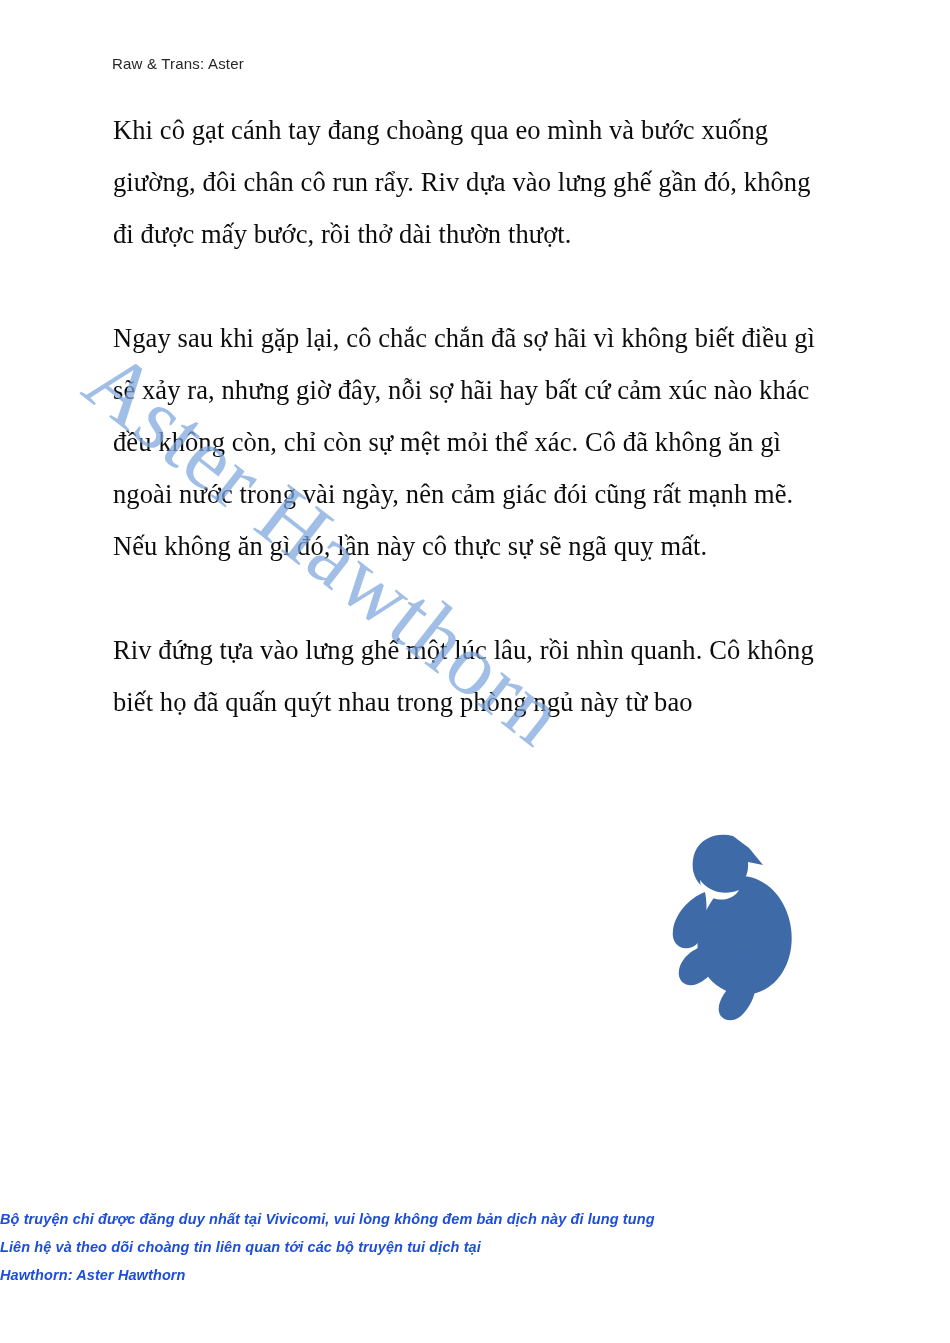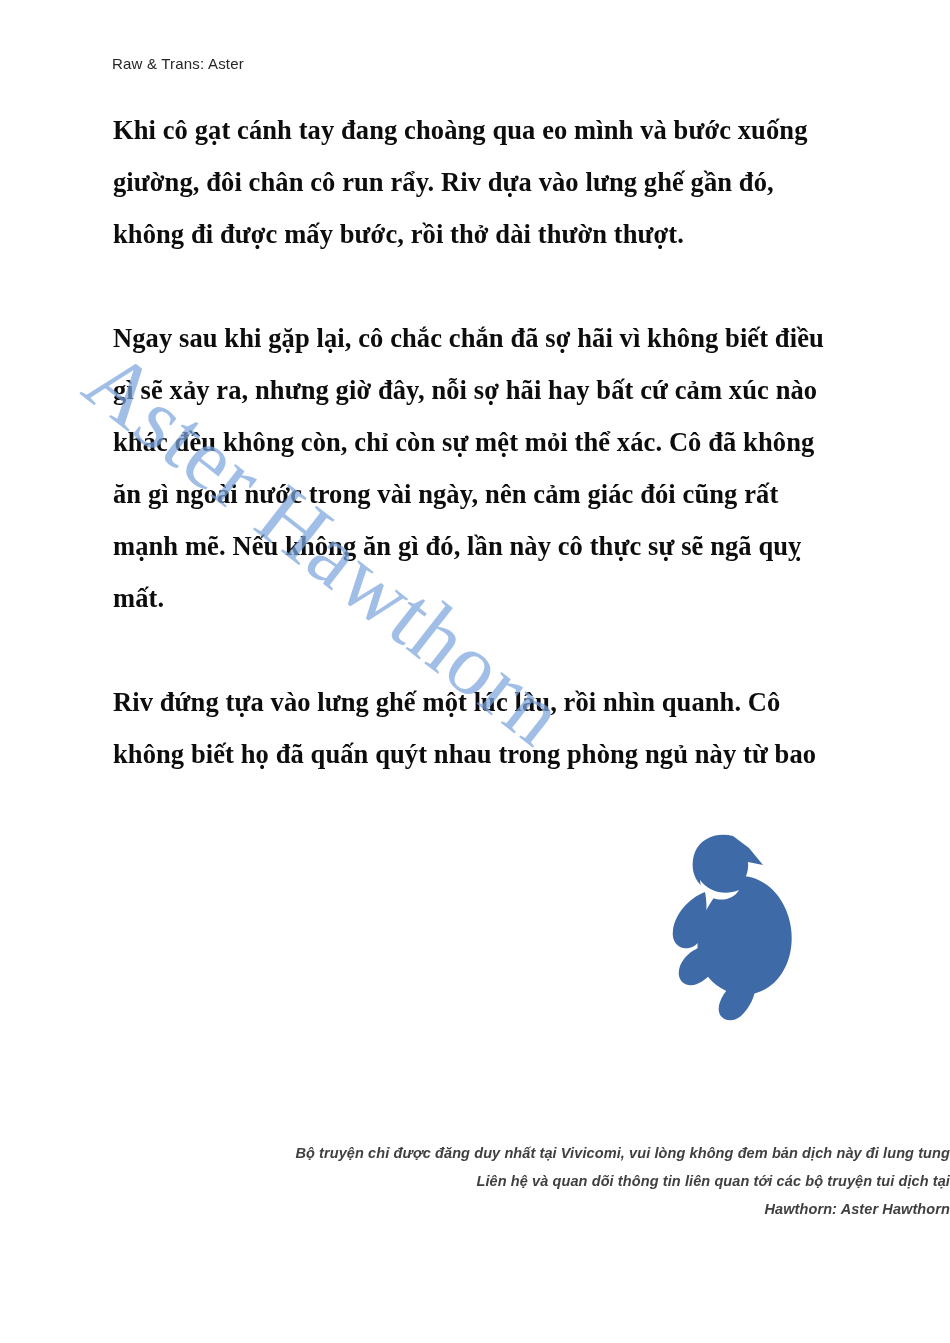--- a/index.html
+++ b/index.html
@@ -33,21 +33,20 @@
     letter-spacing: 0.2px;
     white-space: nowrap;
   }
 
   
   .body-col {
     position: absolute;
     left: 113px;
     top: 104px;
     width: 722px;
-    font-weight: bold;
   }
   .para {
     font-family: "Liberation Serif", serif;
     font-size: 26.5px;
     line-height: 52px;
     color: #0d0d0d;
     margin: 0;
     letter-spacing: 0.1px;
   }
   .para + .para {
@@ -80,28 +79,28 @@
     width: 160px;
     height: 190px;
     pointer-events: none;
   }
 
   
   .footer-notice {
     position: absolute;
     left: 0;
     right: 0;
-    top: 1139px;
-    text-align: right;
+    top: 1205px;
+    text-align: left;
     font-family: "Liberation Sans", sans-serif;
     font-style: italic;
     font-weight: bold;
     font-size: 14.5px;
     line-height: 28px;
-    color: #404040;
+    color: #1d4ed8;
     letter-spacing: 0.1px;
   }
   .footer-notice div { white-space: nowrap; }
 
   
   .bottom-bar {
     position: absolute;
     left: 0;
     right: 0;
     bottom: 0;
@@ -180,18 +179,18 @@
         <path d="M92 148 C80 158 72 170 74 180 C76 189 88 191 96 184
                  C106 175 112 160 110 150 Z"></path>
       </g>
 
       <path d="M55 48 C64 60 80 64 94 58 C90 66 78 70 68 66 C60 62 55 55 55 48 Z" fill="#ffffff"></path>
     </svg>
   </div>
 
   <div class="footer-notice">
     <div>Bộ truyện chỉ được đăng duy nhất tại Vivicomi, vui lòng không đem bản dịch này đi lung tung</div>
-    <div>Liên hệ và quan dõi thông tin liên quan tới các bộ truyện tui dịch tại</div>
+    <div>Liên hệ và theo dõi choàng tin liên quan tới các bộ truyện tui dịch tại</div>
     <div>Hawthorn: Aster Hawthorn</div>
   </div>
 
 
 </div>
 
 </body></html>

